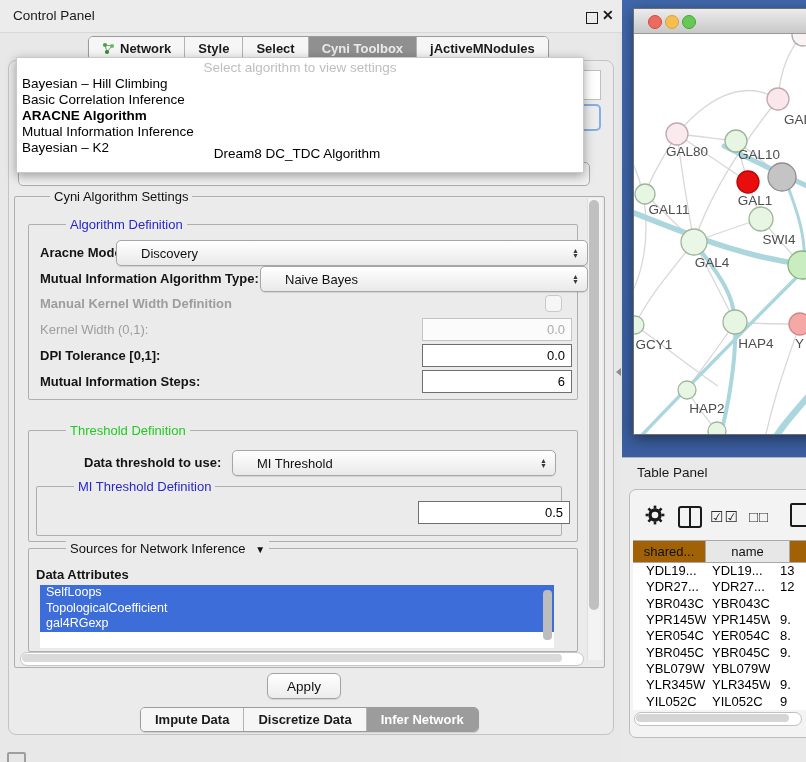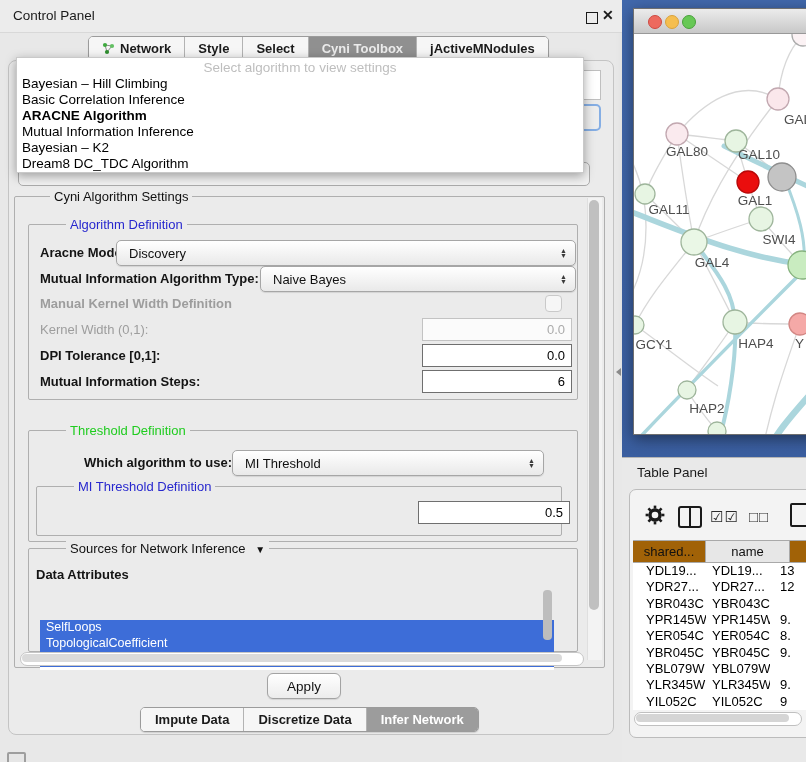--- a/index.html
+++ b/index.html
@@ -30,34 +30,34 @@
   #popup-ph{position:absolute;left:0;top:2px;width:100%;text-align:center;font-size:13.5px;color:#BEBEBE;}
   .algo-item{position:absolute;left:5px;height:16px;line-height:16px;font-size:13.5px;color:#000;width:550px;}
   
   .grp{position:absolute;border:1px solid #AFAFAF;border-radius:2px;}
   .legend{position:absolute;background:#EBEBEB;padding:0 4px;font-size:13px;white-space:nowrap;z-index:2;margin-left:30px;}
   .leg-blue{color:#2727CE;}
   .leg-green{color:#1FCC1F;}
   
   .combo{position:absolute;border:1px solid #A6A6A6;border-radius:5px;
          background:linear-gradient(#FFFFFF,#E9E9E9);display:flex;align-items:center;
-         font-size:13px;color:#111;padding-left:12px;box-shadow:0 1px 1px rgba(0,0,0,0.10);}
+         font-size:13px;color:#111;padding-left:24px;box-shadow:0 1px 1px rgba(0,0,0,0.10);}
   .combo .arr{margin-left:auto;margin-right:8px;display:flex;flex-direction:column;align-items:center;
               font-size:7px;line-height:5px;color:#3A3A3A;}
   .input{position:absolute;border:1px solid #6F6F6F;background:#FFF;font-size:13px;color:#000;
          display:flex;align-items:center;justify-content:flex-end;padding-right:6px;}
   .input.off{border-color:#C3C3C3;background:#FBFBFB;color:#ABABAB;}
   #mk-check{left:545px;top:295px;width:15px;height:15px;border:1px solid #C9C9C9;border-radius:4px;background:#F6F6F6;}
   
   #vtrack{left:587px;top:198px;width:14px;height:462px;background:#F3F3F3;border-left:1px solid #DFDFDF;}
   #vthumb{left:589px;top:200px;width:10px;height:410px;background:#C0C0C0;border-radius:5px;}
   #htrack{left:20px;top:652px;width:562px;height:12px;background:#FFF;border:1px solid #C6C6C6;border-radius:7px;}
   #hthumb{margin:1px;width:96%;height:8px;background:#DADADA;border-radius:5px;}
   
-  #attr-list{left:40px;top:620px;width:514px;height:50px;background:#FFF;overflow:hidden;}
+  #attr-list{left:40px;top:585px;width:514px;height:63px;background:#FFF;overflow:hidden;}
   .attr-row{height:15.7px;line-height:15.7px;background:#3D6DD8;color:#FFF;font-size:12.5px;padding-left:6px;}
   #attr-thumb{left:543px;top:590px;width:9px;height:50px;background:#BDBDBD;border-radius:4px;z-index:2;}
   
   #apply{left:267px;top:673px;width:72px;height:24px;border:1px solid #A3A3A3;border-radius:6px;
          background:linear-gradient(#FFFFFF,#ECECEC);display:flex;align-items:center;justify-content:center;
          font-size:13.5px;box-shadow:0 1px 1px rgba(0,0,0,0.10);}
   .btab{display:flex;align-items:center;padding:0 14px;font-size:13px;font-weight:bold;color:#1B1B1B;
         border-right:1px solid #B3B3B3;background:#F6F6F6;}
   .btab:last-child{border-right:none;}
   .btab.sel{background:#9C9C9C;color:#FFFFFF;}
@@ -210,21 +210,21 @@
   <div class="sliver" style="left:18px;top:162px;width:570px;height:22px;background:#F1F1F1;border:1px solid #ABABAB;border-radius:5px;"></div>
 
   <div class="abs" id="popup">
     <div id="popup-ph">Select algorithm to view settings</div>
     <div id="popup-items"></div>
   <div class="algo-item" style="top: 18px;">Bayesian – Hill Climbing</div>
       <div class="algo-item" style="top: 34px;">Basic Correlation Inference</div>
       <div class="algo-item" style="top: 50px; font-weight: bold;">ARACNE Algorithm</div>
       <div class="algo-item" style="top: 66px;">Mutual Information Inference</div>
       <div class="algo-item" style="top: 82px;">Bayesian – K2</div>
-      <div class="algo-item" style="top: 98px;">Dream8 DC_TDC Algorithm</div>
+      <div class="algo-item" style="top: 88px; text-align: center;">Dream8 DC_TDC Algorithm</div>
     </div>
 
   <div class="grp" style="left:14px;top:196px;width:589px;height:470px;"></div>
   <div class="legend" style="left:20px;top:189px;">Cyni Algorithm Settings</div>
 
   <div class="abs" id="vtrack"></div>
   <div class="abs" id="vthumb"></div>
 
   <div class="grp" style="left:28px;top:224px;width:548px;height:174px;"></div>
   <div class="legend leg-blue" style="left:36px;top:217px;">Algorithm Definition</div>
@@ -262,21 +262,21 @@
 
   <div class="lbl b" style="left:40px;top:374px;">Mutual Information Steps:</div>
   <div class="input" style="left:422px;top:370px;width:142px;height:21px;">
     <span>6</span>
   </div>
 
 
   <div class="grp" style="left:28px;top:430px;width:548px;height:110px;"></div>
   <div class="legend leg-green" style="left:36px;top:423px;">Threshold Definition</div>
 
-  <div class="lbl b" style="left:84px;top:455px;">Which algorithm to use:</div>
+  <div class="lbl b" style="left:84px;top:455px;">Data threshold to use:</div>
   <div class="combo" style="left:232px;top:450px;width:298px;height:24px;text-align:center;">
     <span>MI Threshold</span>
     <span class="arr">
         <span>▲</span>
         <span>▼</span>
       </span>
   </div>
 
   <div class="grp" style="left:36px;top:486px;width:524px;height:48px;"></div>
   <div class="legend leg-blue" style="left:44px;top:479px;">MI Threshold Definition</div>

